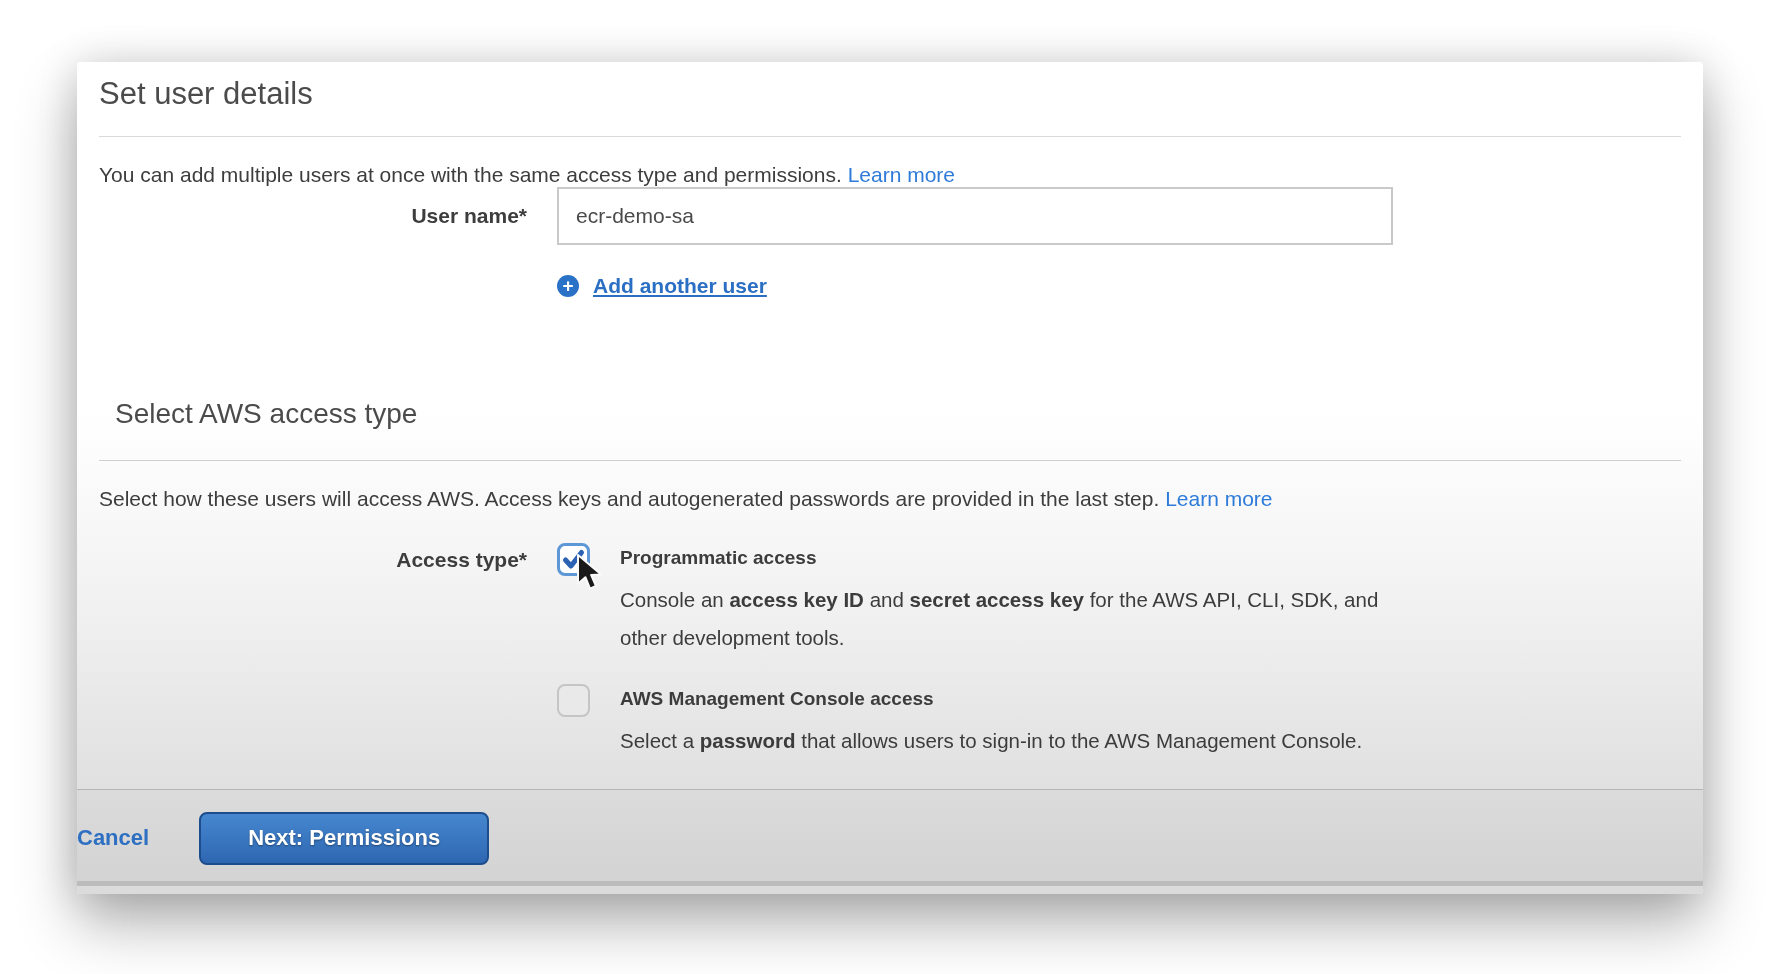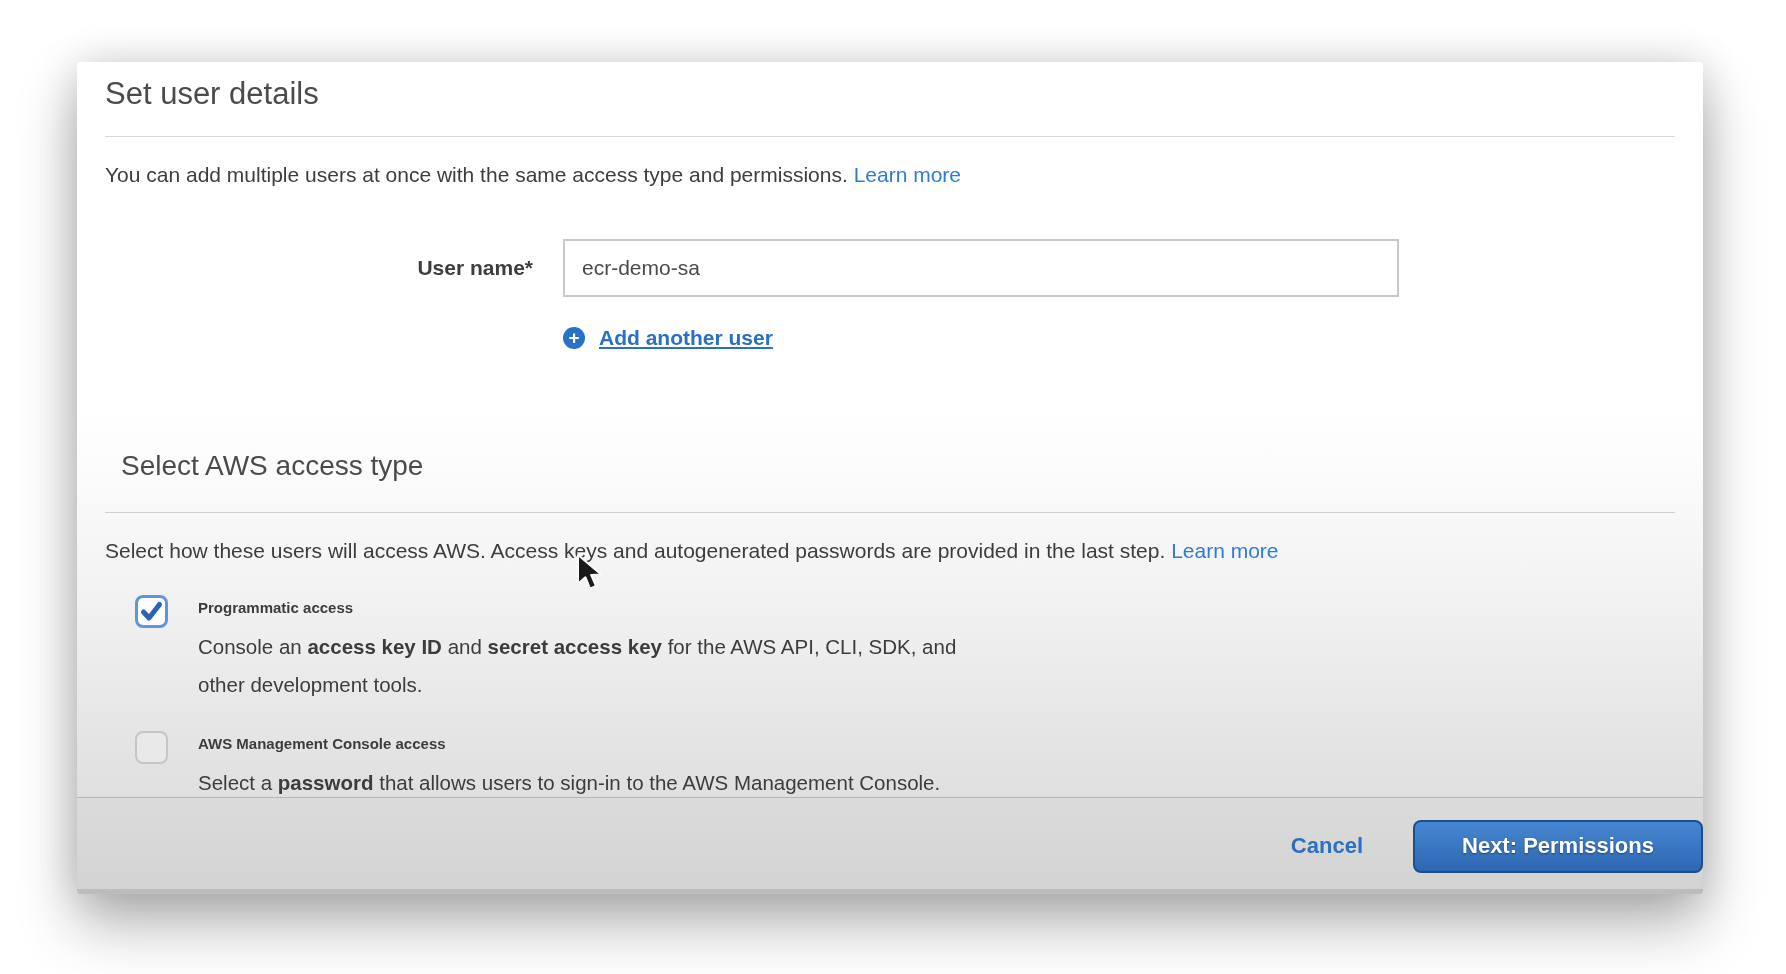--- a/index.html
+++ b/index.html
@@ -15,29 +15,29 @@
     position: absolute;
     left: 77px; top: 62px;
     width: 1626px; height: 832px;
     border-radius: 4px;
     background: linear-gradient(180deg,
       #ffffff 0%, #ffffff 42%, #f8f8f8 55%,
       #f0f0f0 67%, #e7e7e7 78%, #dfdfdf 89%, #dbdbdb 100%);
     box-shadow: 0 30px 60px rgba(0,0,0,0.30), 0 0 40px rgba(0,0,0,0.14);
     overflow: hidden;
   }
-  .content { padding: 0 28px; }
+  .content { padding: 0 22px; }
 
   .h1wrap { padding-top: 13px; padding-bottom: 24px; border-bottom: 1px solid #d9d9d9; }
   h1 { margin: 0; font-size: 31px; line-height: 1.2; font-weight: 400; color: #4b4b4b; }
 
   .intro { margin: 26px 0 0 0; font-size: 21px; line-height: 1.15; color: #3d3d3d; }
   a.link { color: #2e7bd9; text-decoration: none; cursor: pointer; }
 
-  .form-row { display: flex; align-items: center; margin-top: 52px; }
+  .form-row { display: flex; align-items: center; }
   .form-label {
     width: 428px; text-align: right; flex: none;
     font-size: 21px; font-weight: 700; color: #3d3d3d;
   }
   .form-field { margin-left: 30px; }
   .text-input {
     width: 836px; height: 58px;
     border: 2px solid #c9c9c9; border-radius: 0;
     background: #ffffff;
     padding: 0 17px;
@@ -70,35 +70,35 @@
   .option + .option { margin-top: 27px; }
   .checkbox {
     width: 33px; height: 33px; flex: none;
     border-radius: 8px; cursor: pointer;
     display: flex; align-items: center; justify-content: center;
   }
   .checkbox.checked { border: 3px solid #5d97d6; background: #ffffff; }
   .checkbox.unchecked { border: 2px solid #c5c5c5; background: #e9e9e9; }
   .option-body { margin-left: 30px; }
   .option-title {
-    font-size: 15px; font-weight: 700; color: #3c3c3c;
+    font-size: 19px; font-weight: 700; color: #3c3c3c;
     padding-top: 4px; cursor: pointer;
   }
   .option-desc {
     margin-top: 12px; width: 780px;
     font-size: 20.5px; line-height: 38px; color: #3c3c3c;
   }
   .option-desc b { font-weight: 700; }
 
   .footer {
-    position: absolute; left: 0; right: 0; bottom: 0;
+    position: absolute; left: 0; right: 0; bottom: 8px;
     height: 97px;
     background: linear-gradient(180deg, #dbdbdb 0%, #d3d3d3 100%);
     border-top: 1px solid #b5b5b5;
-    display: flex; align-items: center; justify-content: flex-end; margin-top: 12px;
+    display: flex; align-items: center; justify-content: flex-start; margin-top: 12px;
   }
   .footer::after {
     content: ""; position: absolute; left: 0; right: 0; bottom: 0;
     height: 5px; background: #bcbcbc;
   }
   .cancel-link {
     font-size: 22px; font-weight: 700; color: #2d6fc2;
     margin-right: 50px; cursor: pointer; text-decoration: none;
   }
   .next-btn {
@@ -142,20 +142,21 @@
     
     <div class="h2wrap">
       <h2>Select AWS access type</h2>
     </div>
 
     <p class="intro"><span>Select how these users will access AWS. Access keys and autogenerated passwords are provided in the last step.</span>
       <a class="link" href="#">Learn more</a>
     </p>
 
     <div class="access-row">
+      <div class="form-label">Access type*</div>
       <div class="form-field">
 
         <div class="option">
           <div class="checkbox checked" role="checkbox" aria-checked="true">
             <svg width="25" height="25" viewBox="0 0 25 25">
               <path d="M4.5 13 L10 19 L20.5 5.5" fill="none" stroke="#2b62b4" stroke-width="5" stroke-linecap="round" stroke-linejoin="round"></path>
             </svg>
           </div>
           <div class="option-body">
             <div class="option-title">Programmatic access</div>

